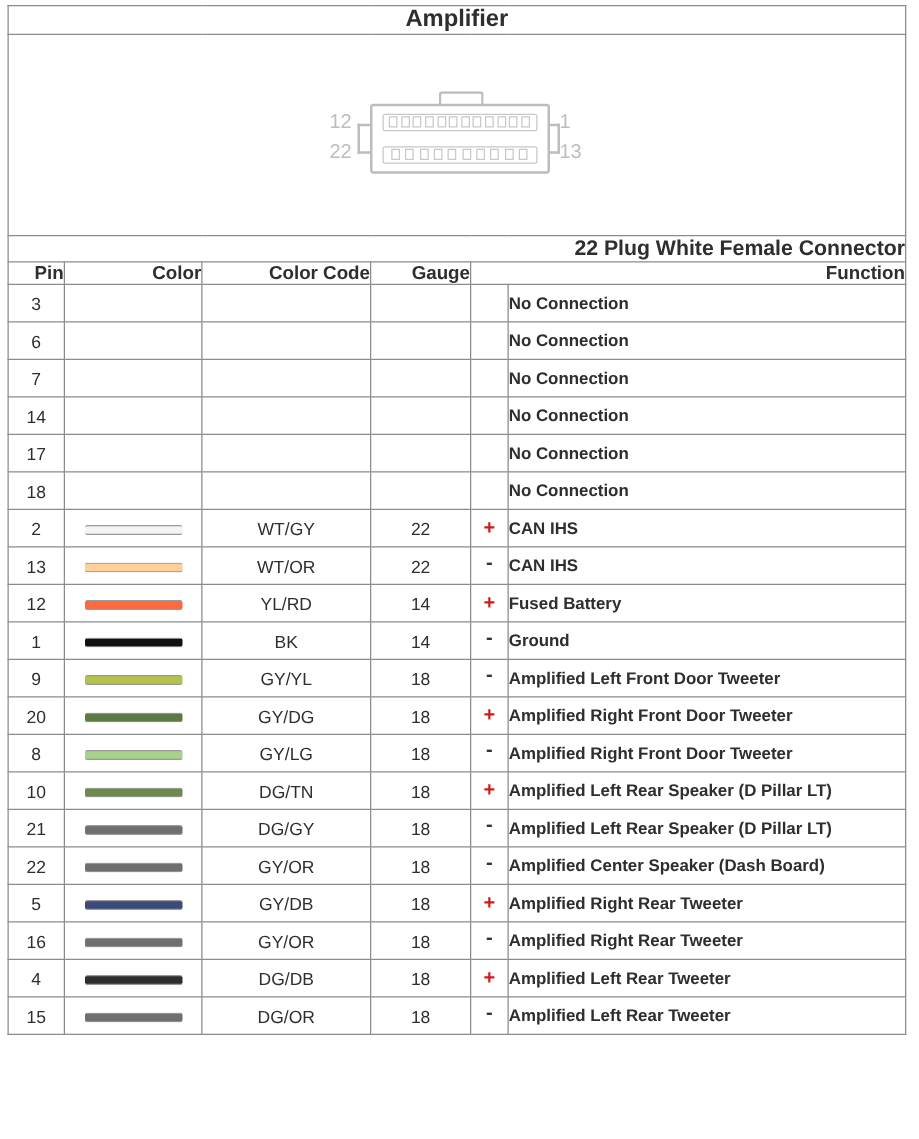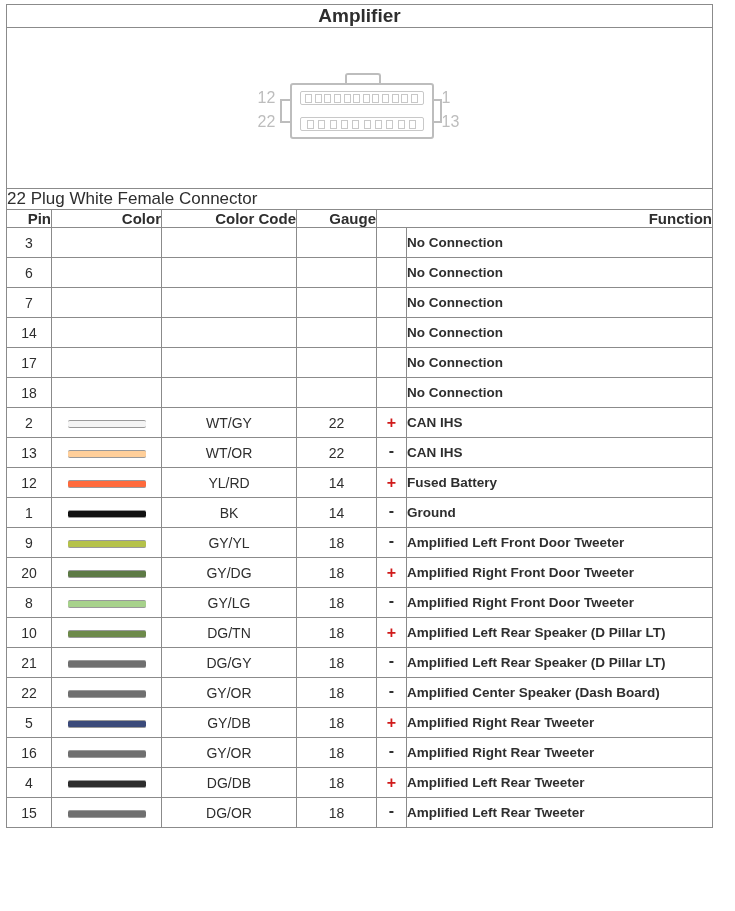--- a/index.html
+++ b/index.html
@@ -5,21 +5,21 @@
   html, body {
     margin: 0;
     padding: 0;
     background: #fff;
     font-family: Arial, Helvetica, sans-serif;
     color: #2e2e2e;
   }
   .page {
     width: 735px;
     box-sizing: border-box;
-    padding: 4px 22px 6px 6px;
+    padding: 4px 10px 6px 6px;
   }
   table.doc {
     width: 100%;
     border-collapse: collapse;
     table-layout: fixed;
   }
   table.doc th, table.doc td {
     border: 1px solid #8b8b8b;
     padding: 0;
   }
@@ -28,22 +28,22 @@
     font-weight: bold;
     font-size: 19px;
     padding: 6px 0;
   }
   .graphic-cell {
     height: 160px;
     text-align: center;
     vertical-align: middle;
   }
   .subtitle {
-    text-align: left;
-    font-weight: normal;
+    text-align: right;
+    font-weight: bold;
     font-size: 17px;
     padding: 10px 0 6px 0;
     border-left: 1px solid #8b8b8b;
     border-right: 1px solid #8b8b8b;
   }
   .hdr th {
     font-weight: bold;
     font-size: 15px;
     text-align: right;
     padding: 4px 0;

